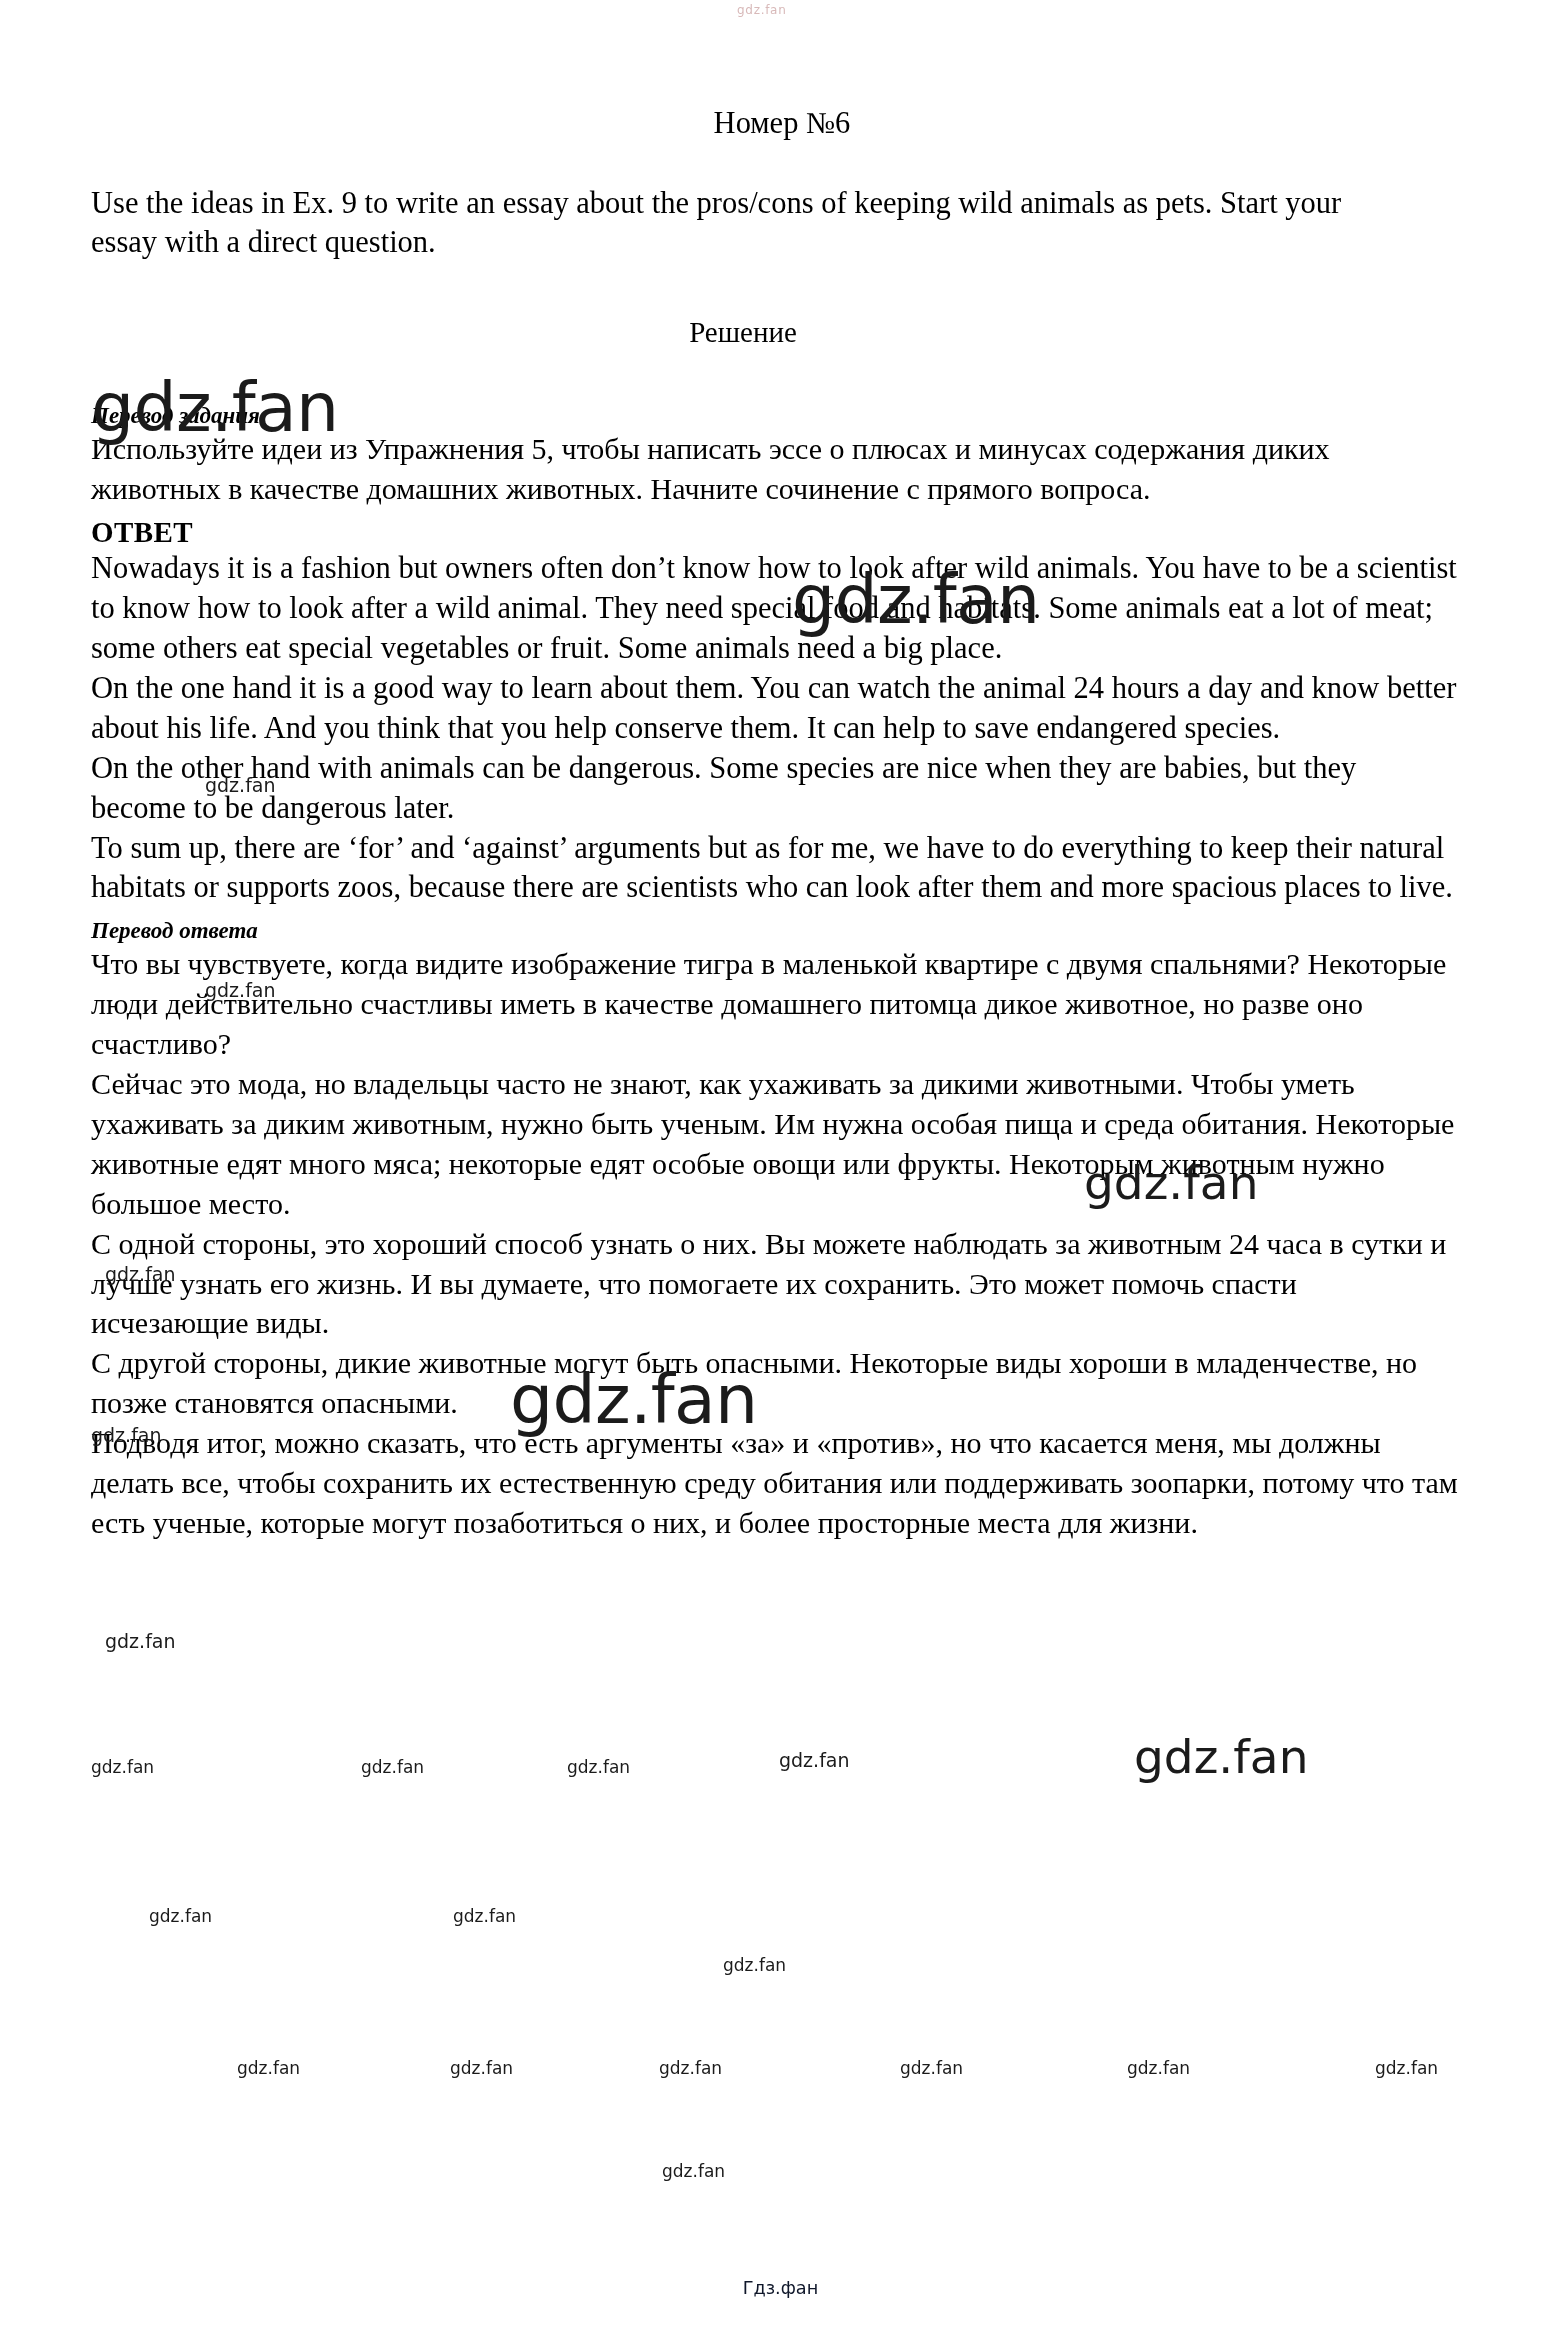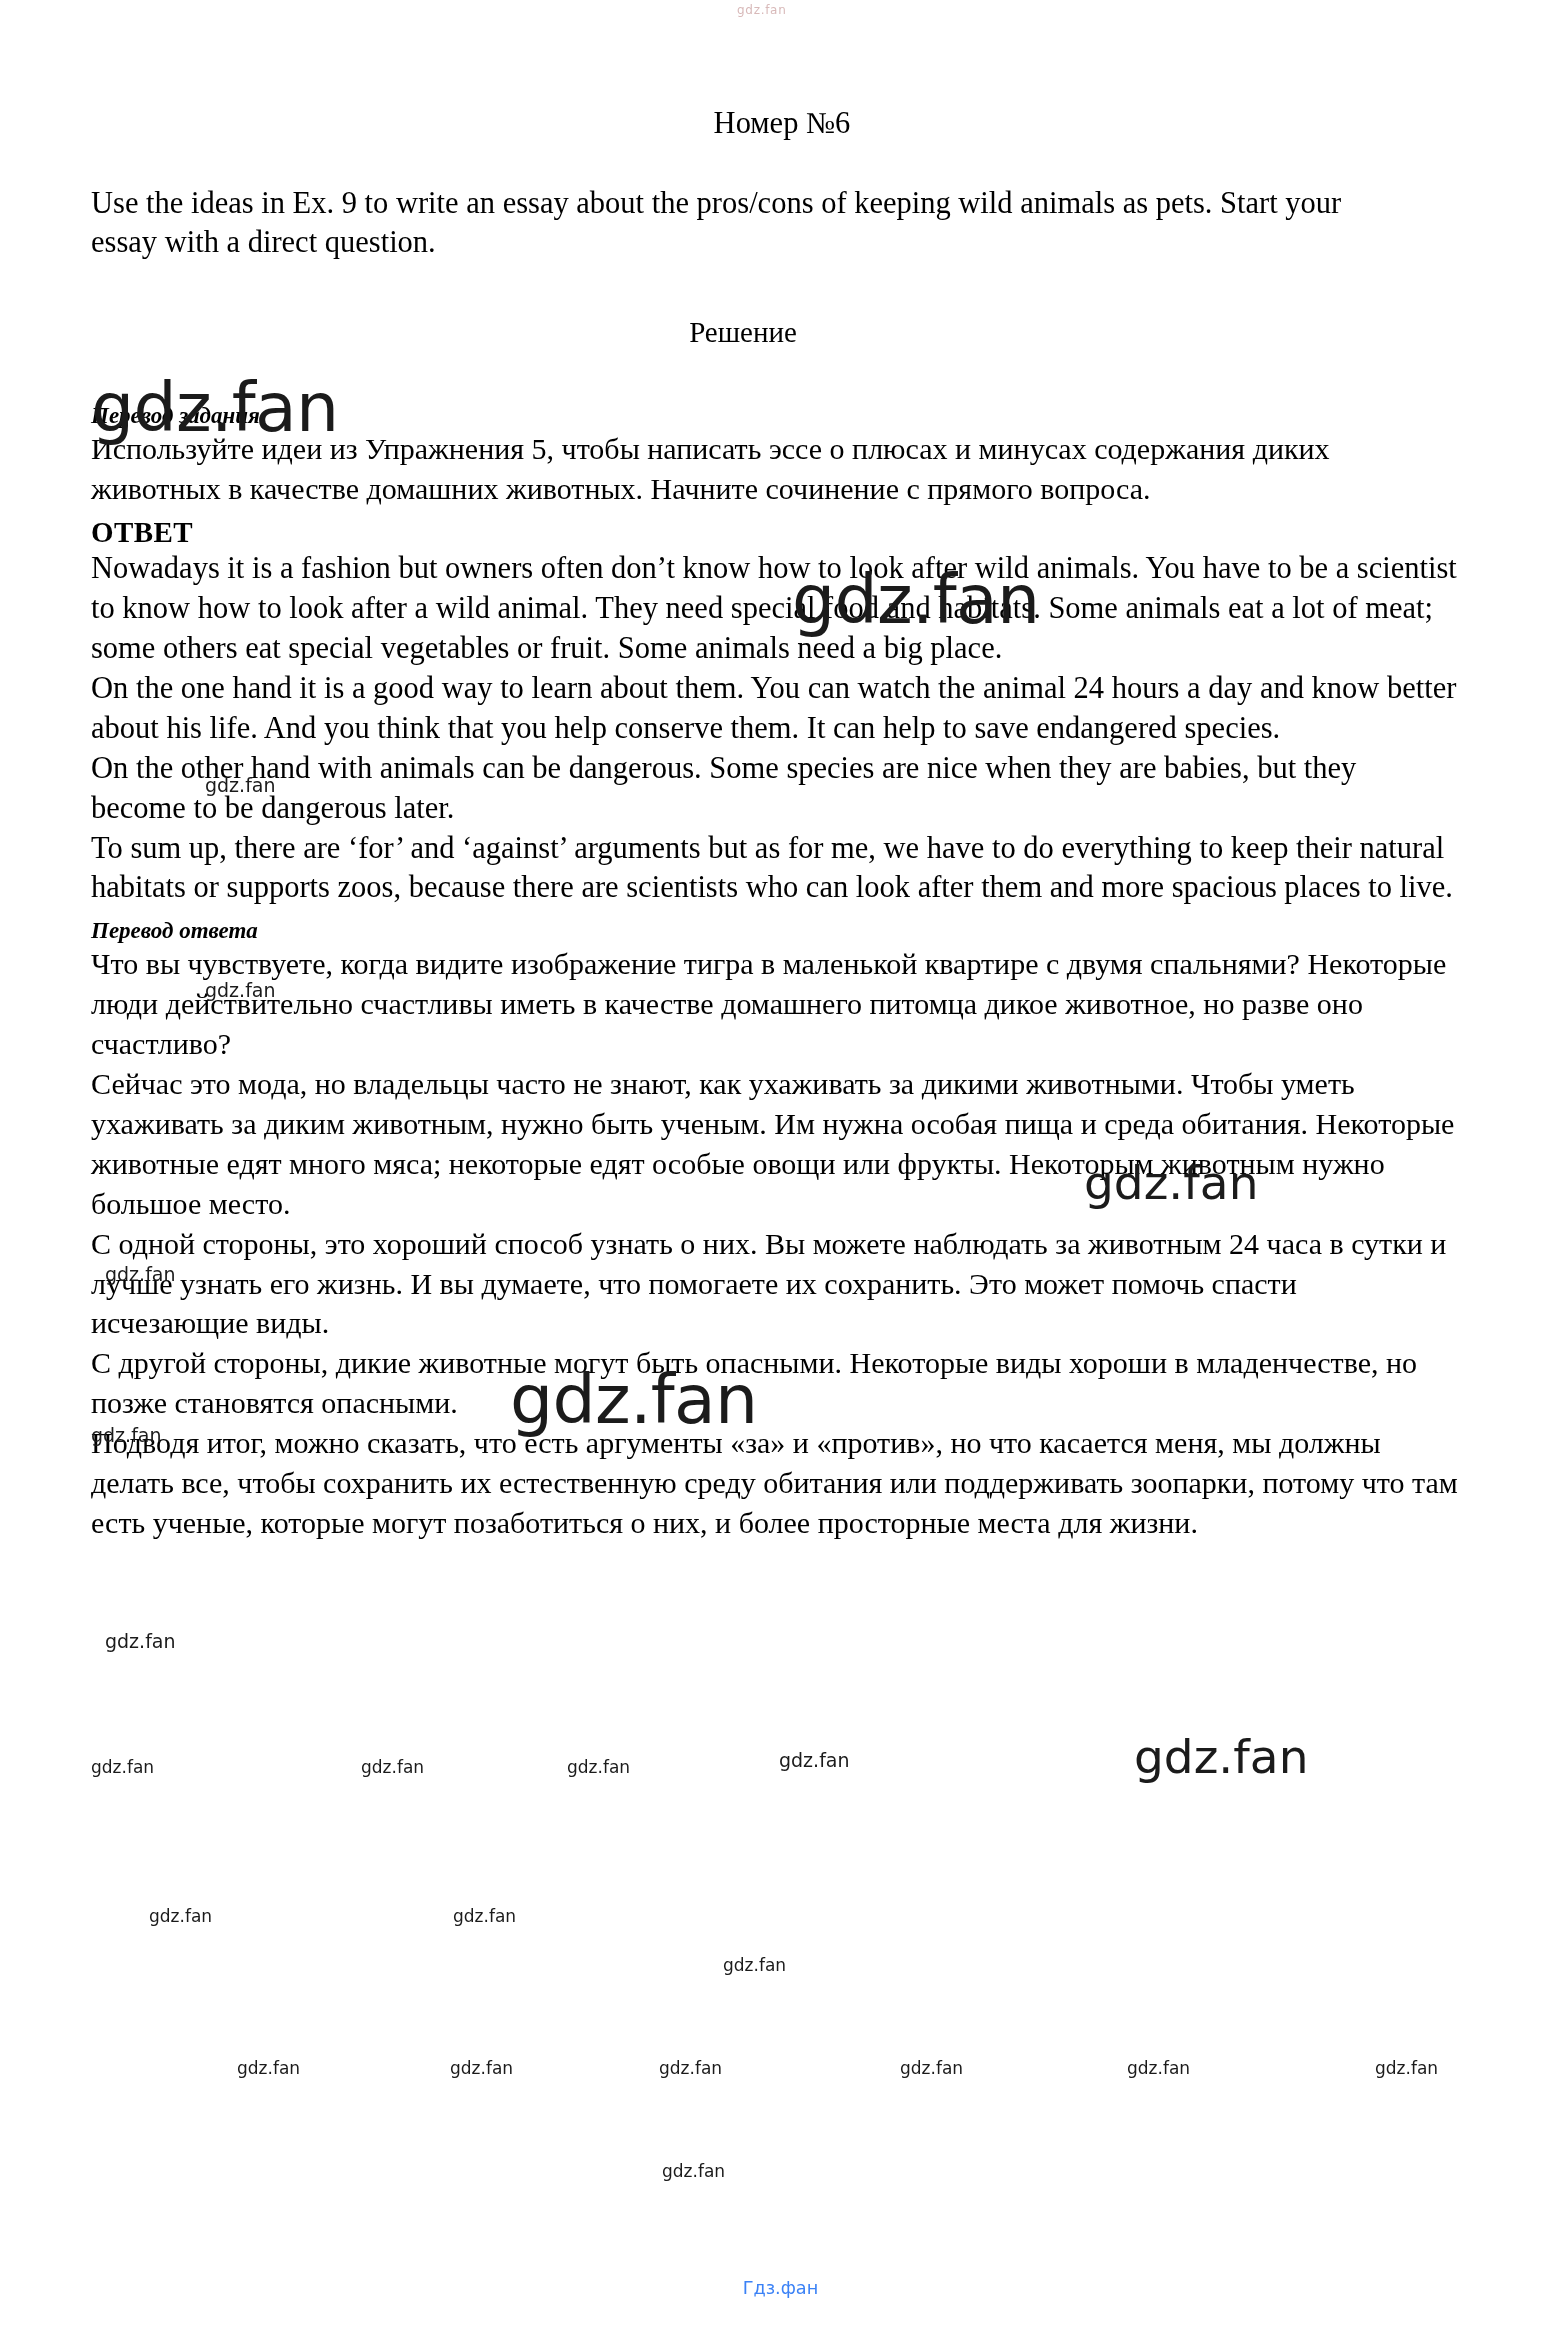--- a/index.html
+++ b/index.html
@@ -102,21 +102,21 @@
     font-size: 17px;
   }
   .footer {
     position: absolute;
     left: 0;
     top: 2278px;
     width: 1561px;
     text-align: center;
     font-family: "DejaVu Sans", sans-serif;
     font-size: 17.7px;
-    color: #3b82f6;
+    color: #0f172a;
   }
 </style>
 </head>
 <body>
 
 <div class="page">
 
   <div class="top-watermark">gdz.fan</div>
 
   <div class="content">

